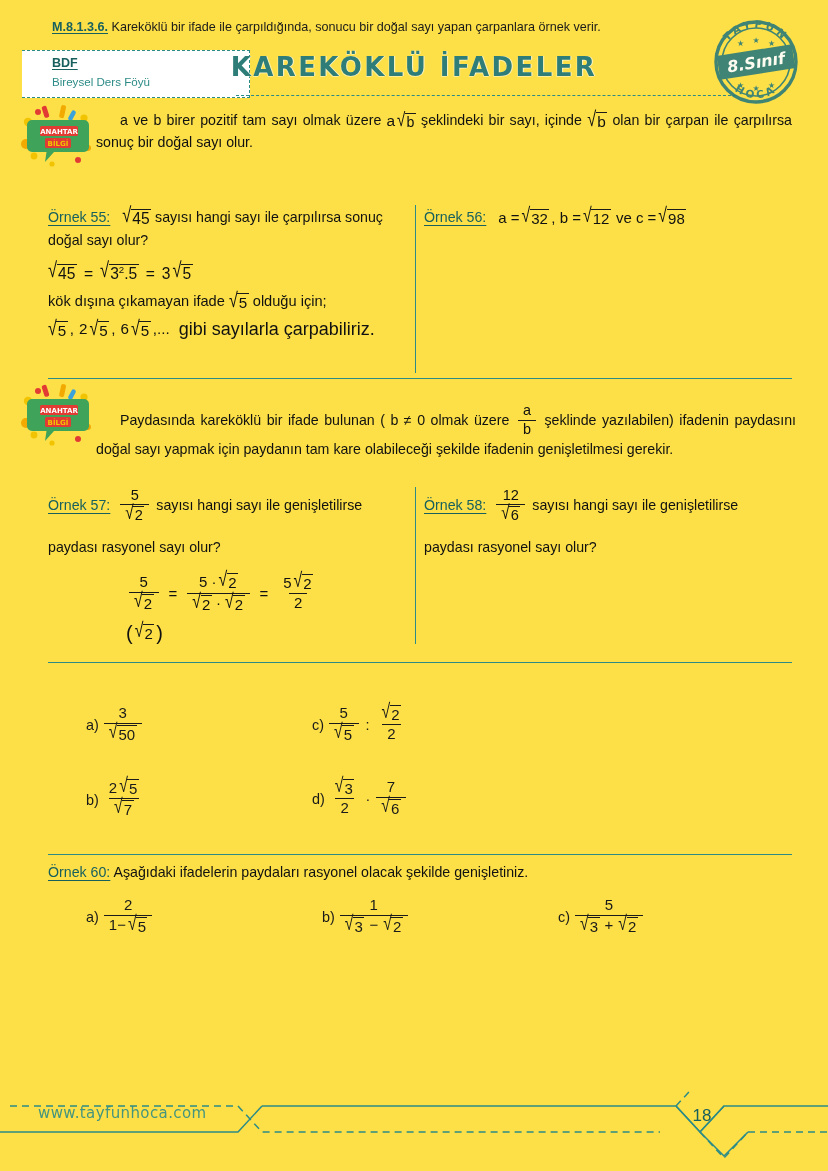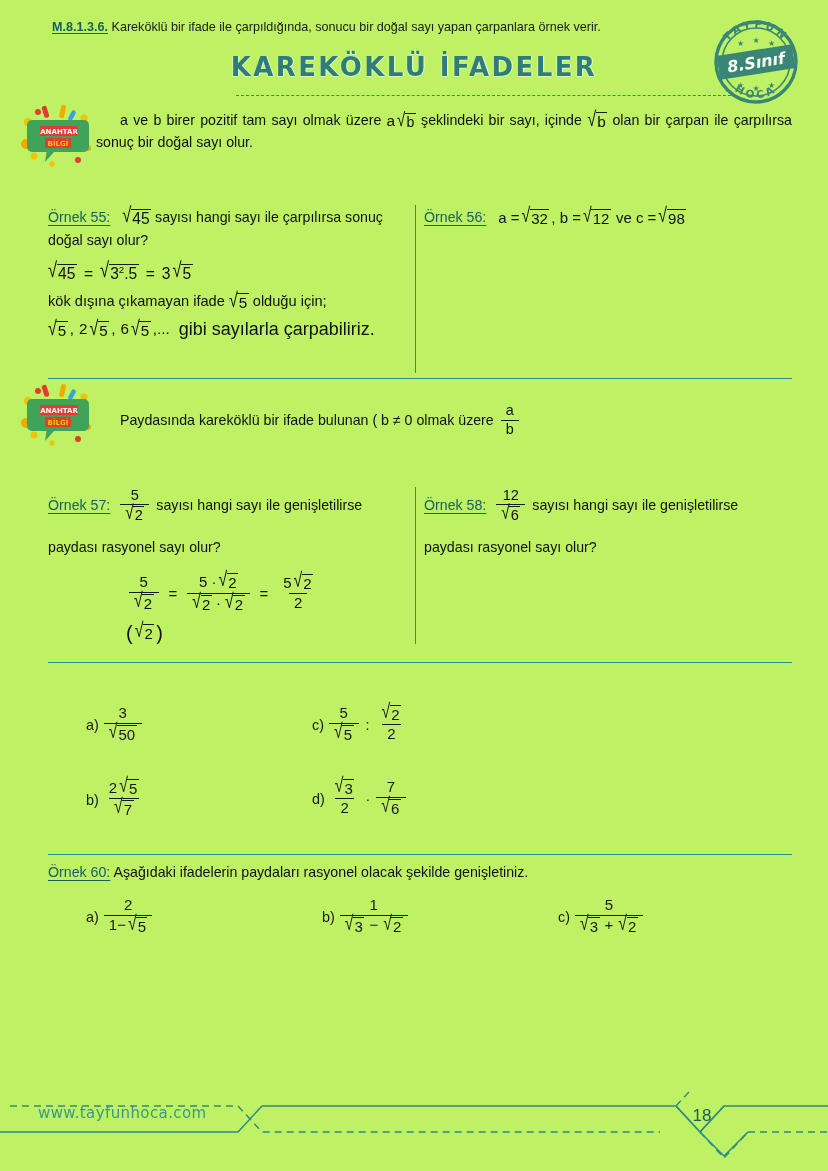--- a/index.html
+++ b/index.html
@@ -10,21 +10,21 @@
     background: #ffffff;
     font-family: "Liberation Sans", sans-serif;
     color: #1a1a1a;
     overflow: hidden;
   }
 
   .page {
     position: relative;
     width: 828px;
     height: 1171px;
-    background: #bef264;
+    background: #fde047;
   }
 
   
   .mrow { display: inline-flex; align-items: center; gap: 2px; vertical-align: middle; }
   .frac {
     display: inline-flex;
     flex-direction: column;
     align-items: center;
     vertical-align: middle;
     margin: 0 3px;
@@ -188,20 +188,24 @@
 </head>
 <body>
 
 <div class="page">
 
   <div class="std-code">
     <span class="code">M.8.1.3.6.</span>
     <span>Kareköklü bir ifade ile çarpıldığında, sonucu bir doğal sayı yapan çarpanlara örnek verir.</span>
   </div>
 
+  <div class="bdf-box">
+    <span class="bdf">BDF</span>
+    <span class="bdf-sub">Bireysel Ders Föyü</span>
+  </div>
   <div class="banner-dash"></div>
 
   <div class="main-title">KAREKÖKLÜ İFADELER</div>
 
   <div class="stamp">
     <svg width="104" height="100" viewBox="0 0 104 100">
       <defs>
         <path id="arcTop" d="M 16,52 A 36,36 0 0 1 88,52"></path>
         <path id="arcBot" d="M 18,52 A 34,34 0 0 0 86,52"></path>
       </defs>
@@ -386,20 +390,21 @@
     </svg>
   </div>
 
   <div class="info-text" style="left:96px; top:388px; width:700px; line-height:1.5;margin-top:16px;">
     <p>
       <span class="indent"></span><span>Paydasında kareköklü bir ifade bulunan ( b ≠ 0 olmak üzere</span>
       <span class="frac" style="font-size:14.4px;">
         <span class="num">a</span>
         <span class="den">b</span>
       </span>
+      <span>şeklinde yazılabilen) ifadenin paydasını doğal sayı yapmak için paydanın tam kare olabileceği şekilde ifadenin genişletilmesi gerekir.</span>
     </p>
   </div>
 
   <div class="vrule" style="left:415px; top:487px; height:157px;"></div>
 
   <div class="ex-block" style="left:48px; top:488px; width:355px;">
     <div class="q">
       <span class="ex-label">Örnek 57:</span>
       <span class="frac" style="font-size:14.6px; margin-left:6px;">
         <span class="num">5</span>

